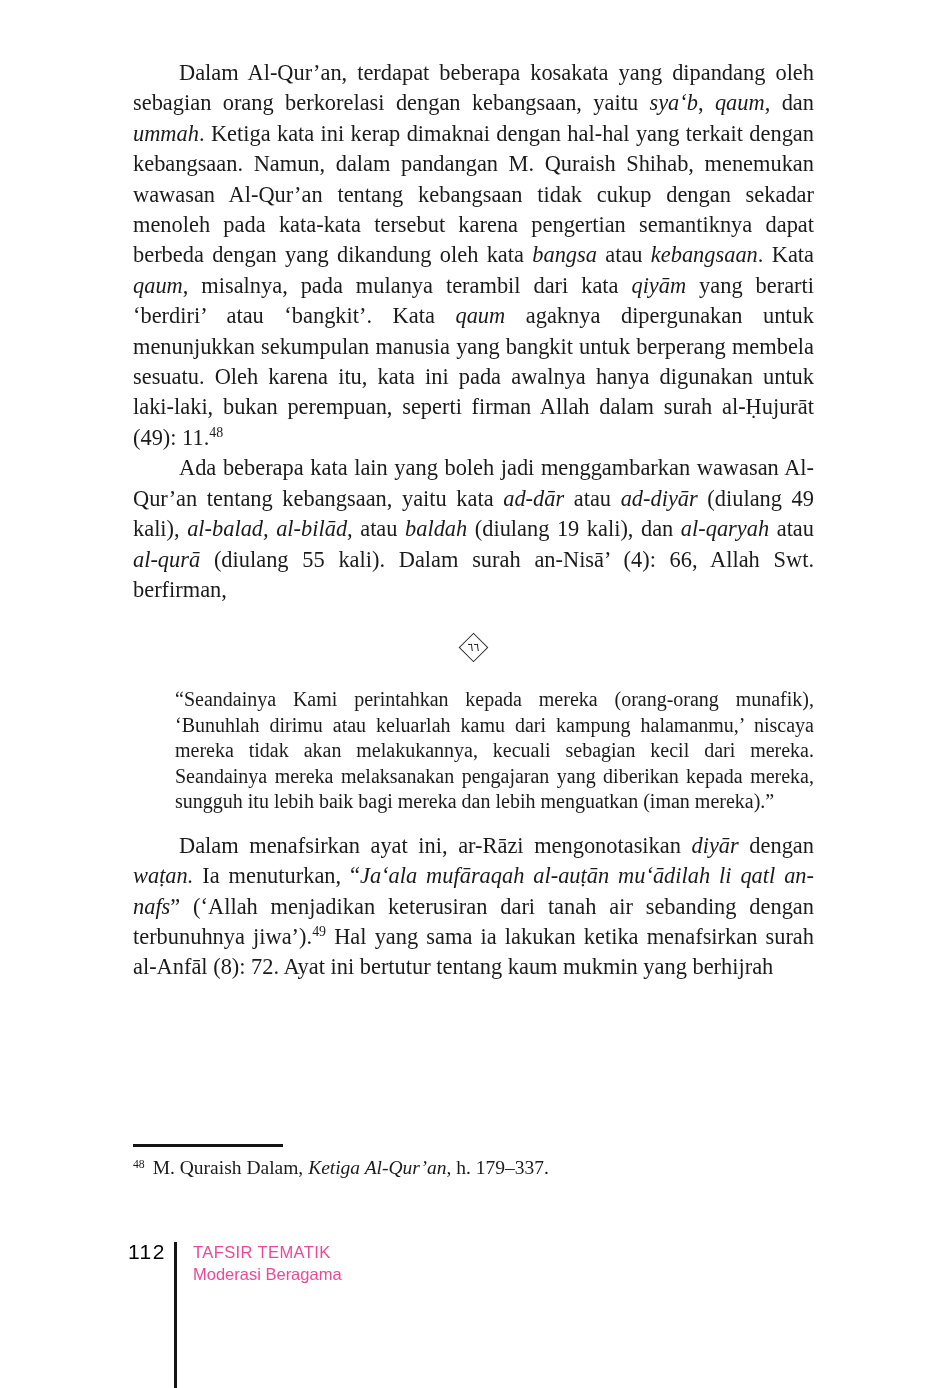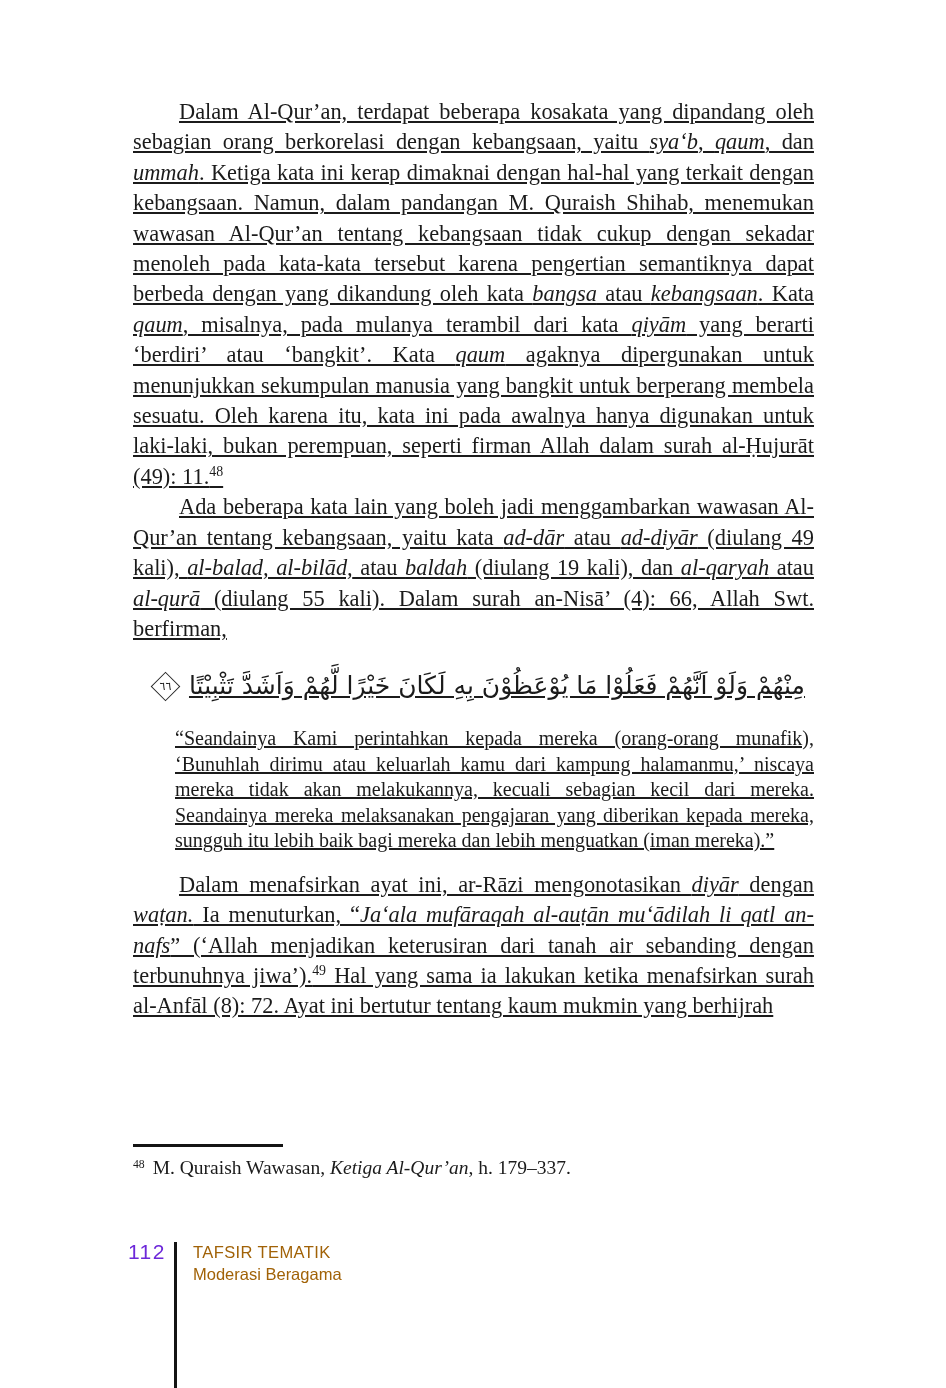--- a/index.html
+++ b/index.html
@@ -5,21 +5,21 @@
   html,body{margin:0;padding:0;}
   body{
     width:946px;height:1388px;
     background:#ffffff;
     position:relative;
     overflow:hidden;
     font-family:"Liberation Serif","DejaVu Serif",serif;
     color:#1b1b1b;
   }
   .content{
-    position:absolute;left:133px;top:0;width:681px;padding-top:97px;text-decoration:underline;
+    position:absolute;left:133px;top:0;width:681px;padding-top:58px;
   }
   .body-para{
     margin:0;
     font-size:22.4px;line-height:30.4px;
     text-align:justify;text-indent:46px;
     hyphens:none;
   }
   .para-gap{}
   .it{font-style:italic;}
   .sup{font-size:0.62em;position:relative;top:-0.55em;line-height:0;}
@@ -51,58 +51,58 @@
   }
   .footnotes{
     position:absolute;left:133px;top:1144px;width:681px;
     font-size:19.5px;line-height:26.5px;
   }
   .fn-rule{width:150px;height:3px;background:#141414;margin-bottom:8px;}
   .fn-num{font-size:0.6em;position:relative;top:-0.55em;margin-right:8px;}
   .page-number{
     position:absolute;left:128px;top:1240px;
     font-family:"Liberation Sans","DejaVu Sans",sans-serif;
-    font-size:21px;letter-spacing:1.5px;color:#6d28d9;
+    font-size:21px;letter-spacing:1.5px;color:#000000;
   }
   .footer-rule{
     position:absolute;left:174px;top:1242px;
     width:2.5px;height:146px;background:#141414;
   }
   .footer-titles{
     position:absolute;left:193px;top:1241px;
     font-family:"Liberation Sans","DejaVu Sans",sans-serif;
-    font-size:16.5px;line-height:22px;color:#a16207;
+    font-size:16.5px;line-height:22px;color:#ec4899;
   }
   .footer-titles .series{letter-spacing:0.4px;}
 </style>
 </head>
 <body>
 
 <main class="content">
 
   <p class="body-para"><span>Dalam Al-Qur’an, terdapat beberapa kosakata yang dipandang oleh sebagian orang berkorelasi dengan kebangsaan, yaitu </span><span class="it">sya‘b</span><span>, </span><span class="it">qaum</span><span>, dan </span><span class="it">ummah</span><span>. Ketiga kata ini kerap dimaknai dengan hal-hal yang terkait dengan kebangsaan. Namun, dalam pandangan M. Quraish Shihab, menemukan wawasan Al-Qur’an tentang kebangsaan tidak cukup dengan sekadar menoleh pada kata-kata tersebut karena pengertian semantiknya dapat berbeda dengan yang dikandung oleh kata </span><span class="it">bangsa</span><span> atau </span><span class="it">kebangsaan</span><span>. Kata </span><span class="it">qaum</span><span>, misalnya, pada mulanya terambil dari kata </span><span class="it">qiyām</span><span> yang berarti ‘berdiri’ atau ‘bangkit’. Kata </span><span class="it">qaum</span><span> agaknya dipergunakan untuk menunjukkan sekumpulan manusia yang bangkit untuk berperang membela sesuatu. Oleh karena itu, kata ini pada awalnya hanya digunakan untuk laki-laki, bukan perempuan, seperti firman Allah dalam surah al-Ḥujurāt (49): 11.</span><span class="sup">48</span></p>
 
   <p class="body-para"><span>Ada beberapa kata lain yang boleh jadi menggambarkan wawasan Al-Qur’an tentang kebangsaan, yaitu kata </span><span class="it">ad-dār</span><span> atau </span><span class="it">ad-diyār</span><span> (diulang 49 kali), </span><span class="it">al-balad, al-bilād,</span><span> atau </span><span class="it">baldah</span><span> (diulang 19 kali), dan </span><span class="it">al-qaryah</span><span> atau </span><span class="it">al-qurā</span><span> (diulang 55 kali). Dalam surah an-Nisā’ (4): 66, Allah Swt. berfirman,</span></p>
 
   <div class="arabic">
     <span class="arabic-line">
-      <span>مِنْهُمْ وَلَوْ اَنَّهُمْ فَعَلُوْا مَا يُوْعَظُوْنَ بِهِ لَكَانَ خَيْرًا لَّهُمْ وَاَشَدَّ تَثْبِيْتًا</span><span class="ayah-marker"><span>٦٦</span></span>
+      <span class="ayah-marker"><span>٦٦</span></span>
     </span>
   </div>
 
   <blockquote class="translation">“Seandainya Kami perintahkan kepada mereka (orang-orang munafik), ‘Bunuhlah dirimu atau keluarlah kamu dari kampung halamanmu,’ niscaya mereka tidak akan melakukannya, kecuali sebagian kecil dari mereka. Seandainya mereka melaksanakan pengajaran yang diberikan kepada mereka, sungguh itu lebih baik bagi mereka dan lebih menguatkan (iman mereka).”</blockquote>
 
   <p class="body-para para-gap"><span>Dalam menafsirkan ayat ini, ar-Rāzi mengonotasikan </span><span class="it">diyār</span><span> dengan </span><span class="it">waṭan.</span><span> Ia menuturkan, “</span><span class="it">Ja‘ala mufāraqah al-auṭān mu‘ādilah li qatl an-nafs</span><span>” (‘Allah menjadikan keterusiran dari tanah air sebanding dengan terbunuhnya jiwa’).</span><span class="sup">49</span><span> Hal yang sama ia lakukan ketika menafsirkan surah al-Anfāl (8): 72. Ayat ini bertutur tentang kaum mukmin yang berhijrah</span></p>
 
 </main>
 
 <section class="footnotes">
   <div class="fn-rule"></div>
   <div class="footnote">
-    <span class="fn-num">48</span><span><span>M. Quraish Wawasan, </span><span class="it">Ketiga Al-Qur’an</span><span>, h. 179–337.</span></span>
+    <span class="fn-num">48</span><span><span>M. Quraish Dalam, </span><span class="it">Ketiga Al-Qur’an</span><span>, h. 179–337.</span></span>
   </div>
 </section>
 
 <footer>
   <span class="page-number">112</span>
   <div class="footer-rule"></div>
   <div class="footer-titles">
     <div class="series">TAFSIR TEMATIK</div>
     <div class="subtitle">Moderasi Beragama</div>
   </div>

